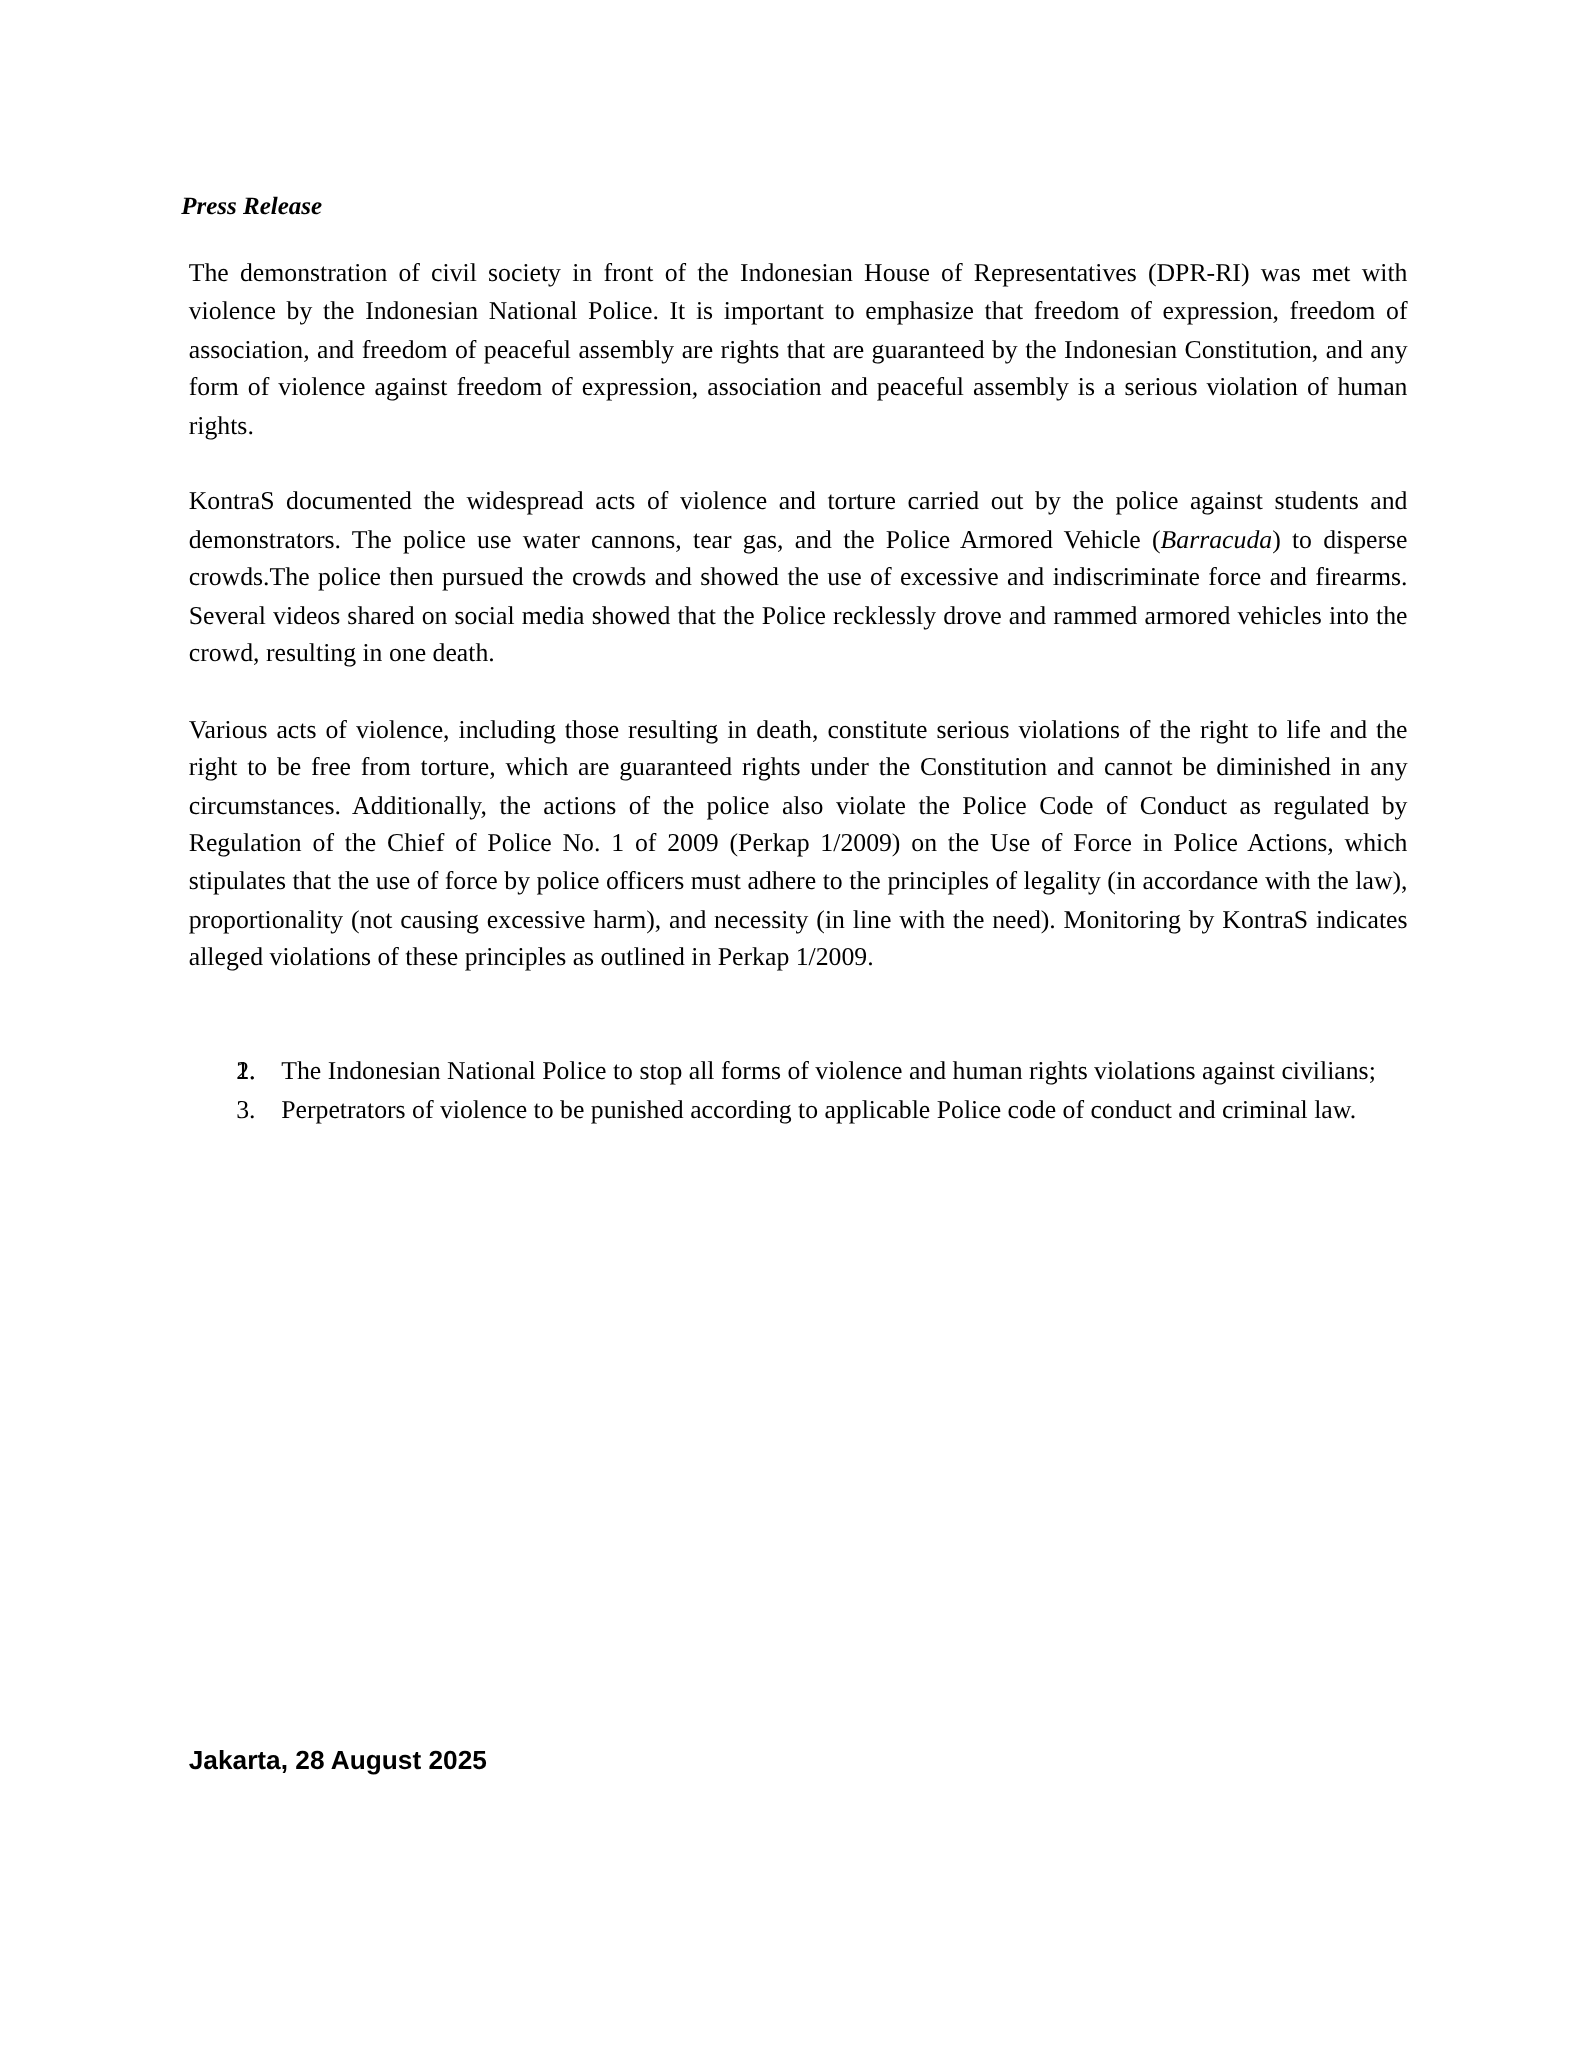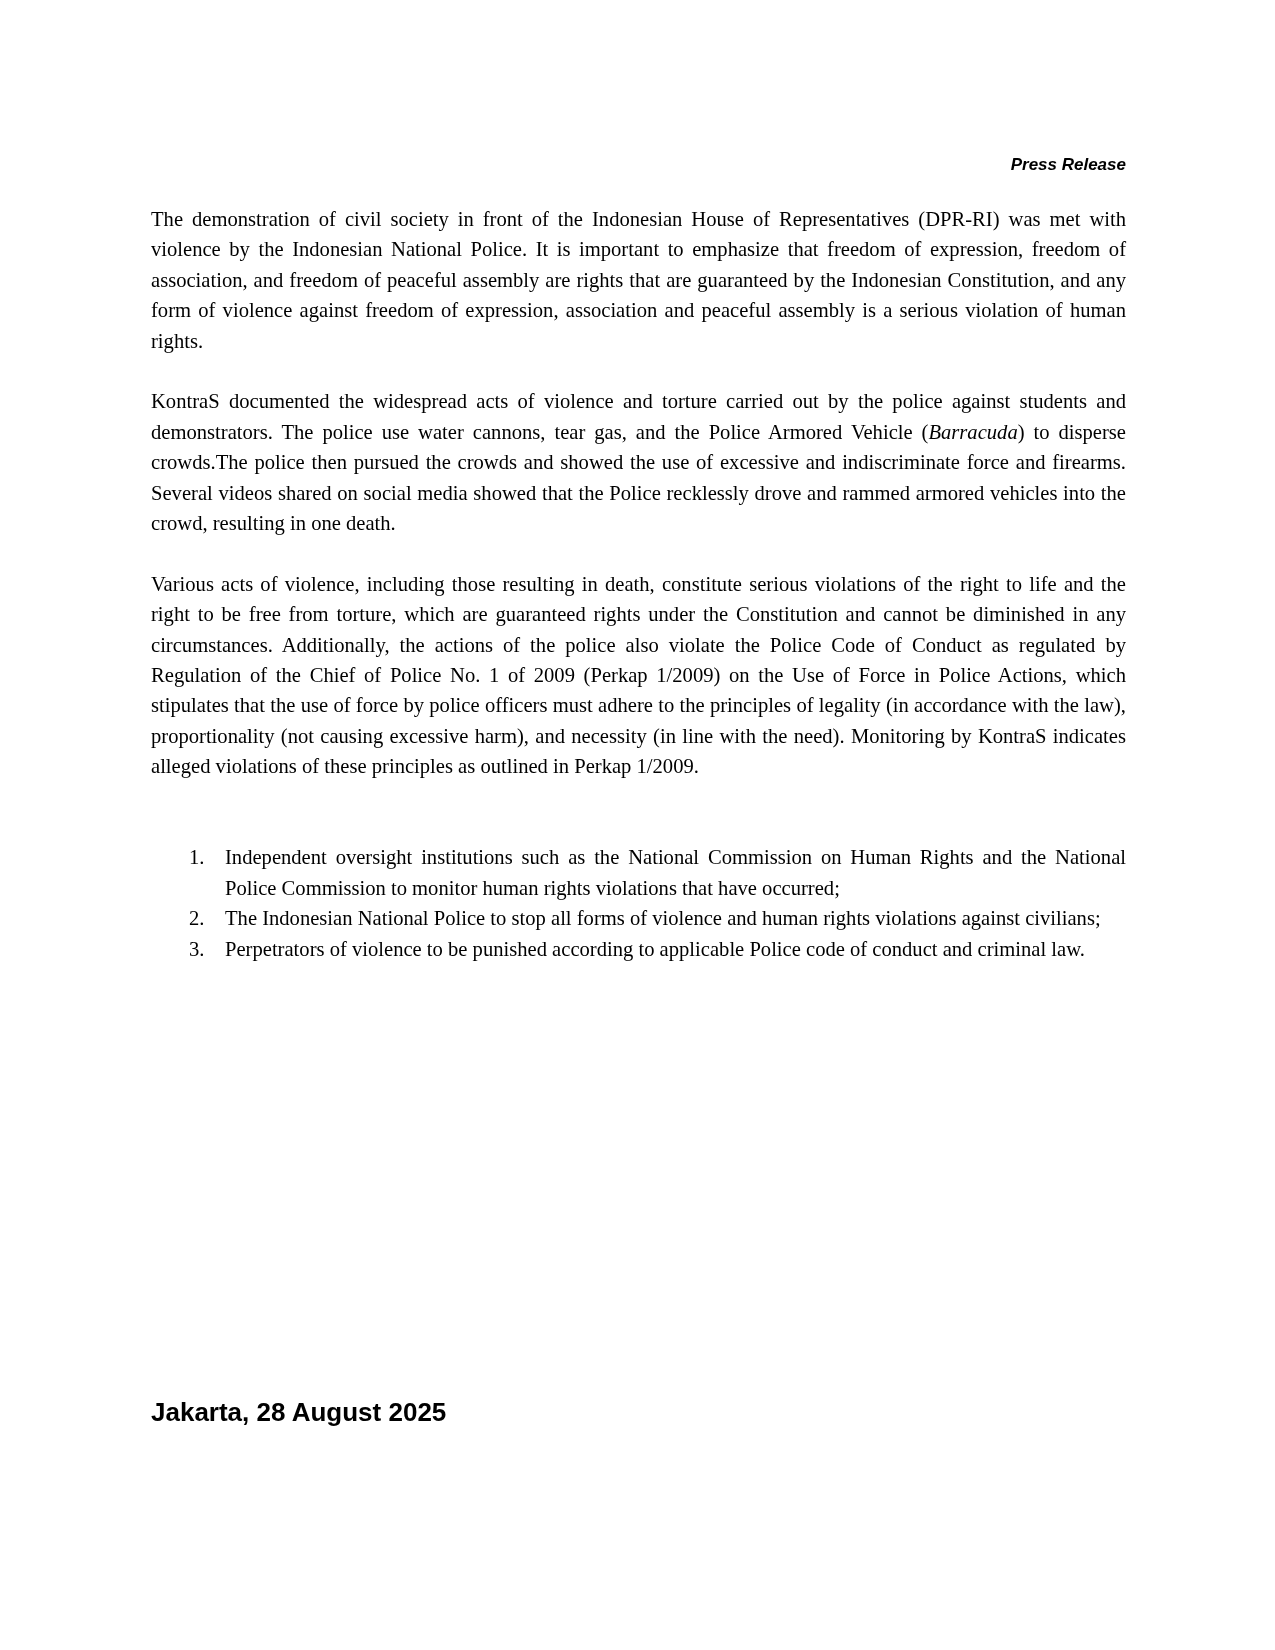--- a/index.html
+++ b/index.html
@@ -1,46 +1,46 @@
 <!DOCTYPE html>
 <html><head>
 <meta charset="utf-8">
 <style>
   html, body { margin: 0; padding: 0; background: #ffffff; }
   body { width: 1275px; height: 1650px; position: relative; overflow: hidden; }
   .page { position: absolute; left: 151px; top: 150px; width: 975px; color: #000; }
-  .title-block { text-align: right; font-family: Liberation Sans, sans-serif; font-weight: bold; font-size: 17px; line-height: 30px; margin-left: -6px; }
+  .title-block { text-align: left; font-family: Liberation Serif, serif; font-weight: bold; font-size: 20px; line-height: 30px; margin-left: -6px; }
   .title-block .t1 { font-style: italic; }
   .body-text { font-family: Liberation Serif, serif; font-size: 20.6px; line-height: 30.4px; text-align: justify; }
   .para { margin: 0; }
   .gap { height: 30.4px; }
   .first-gap { height: 24px; }
   ol.urges { margin: 0; padding-left: 74px; list-style: none; }
   ol.urges li { position: relative; }
   ol.urges li .num { position: absolute; left: -36px; top: 0; text-align: left; }
-  .date { font-family: "Liberation Sans", sans-serif; font-weight: bold; font-size: 26px; position: absolute; left: 151px; top: 1397px; }
+  .date { font-family: "Liberation Sans", sans-serif; font-weight: bold; font-size: 21px; position: absolute; left: 151px; top: 1397px; }
   i { font-style: italic; }
 </style>
 </head>
 <body>
 
 <div class="page">
   <div class="title-block">
     <div class="t1">Press Release</div>
   </div>
   <div class="first-gap"></div>
   <div class="body-text">
     <p class="para">The demonstration of civil society in front of the Indonesian House of Representatives (DPR-RI) was met with violence by the Indonesian National Police. It is important to emphasize that freedom of expression, freedom of association, and freedom of peaceful assembly are rights that are guaranteed by the Indonesian Constitution, and any form of violence against freedom of expression, association and peaceful assembly is a serious violation of human rights.</p>
     <div class="gap"></div>
     <p class="para"><span>KontraS documented the widespread acts of violence and torture carried out by the police against students and demonstrators. The police use water cannons, tear gas, and the Police Armored Vehicle (</span><i>Barracuda</i><span>) to disperse crowds.The police then pursued the crowds and showed the use of excessive and indiscriminate force and firearms. Several videos shared on social media showed that the Police recklessly drove and rammed armored vehicles into the crowd, resulting in one death.</span></p>
     <div class="gap"></div>
     <p class="para">Various acts of violence, including those resulting in death, constitute serious violations of the right to life and the right to be free from torture, which are guaranteed rights under the Constitution and cannot be diminished in any circumstances. Additionally, the actions of the police also violate the Police Code of Conduct as regulated by Regulation of the Chief of Police No. 1 of 2009 (Perkap 1/2009) on the Use of Force in Police Actions, which stipulates that the use of force by police officers must adhere to the principles of legality (in accordance with the law), proportionality (not causing excessive harm), and necessity (in line with the need). Monitoring by KontraS indicates alleged violations of these principles as outlined in Perkap 1/2009.</p>
     <div class="gap"></div>
     <div class="gap"></div>
     <ol class="urges">
-      <li><span class="num">1.</span><span>Independent oversight institutions such as the National Commission on Human Rights and the National Police Commission to monitor human rights violations that have occurred;</span></li>
+      <li><span class="num">1.</span></li>
       <li><span class="num">2.</span><span>The Indonesian National Police to stop all forms of violence and human rights violations against civilians;</span></li>
       <li><span class="num">3.</span><span>Perpetrators of violence to be punished according to applicable Police code of conduct and criminal law.</span></li>
     </ol>
   </div>
 </div>
 
 <div class="date">Jakarta, 28 August 2025</div>
 
 </body></html>

